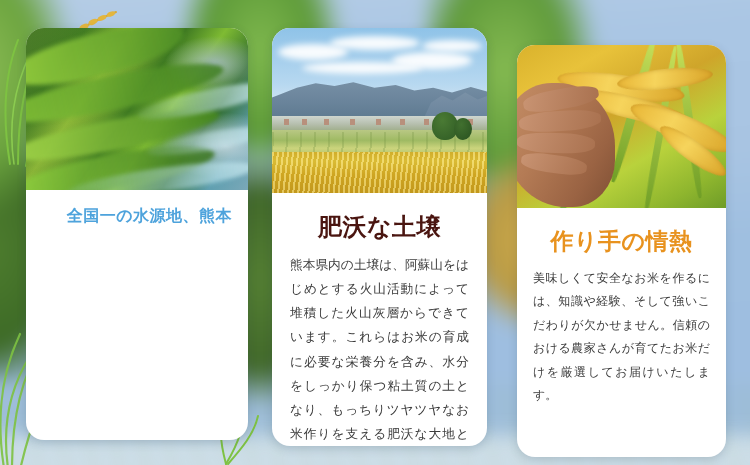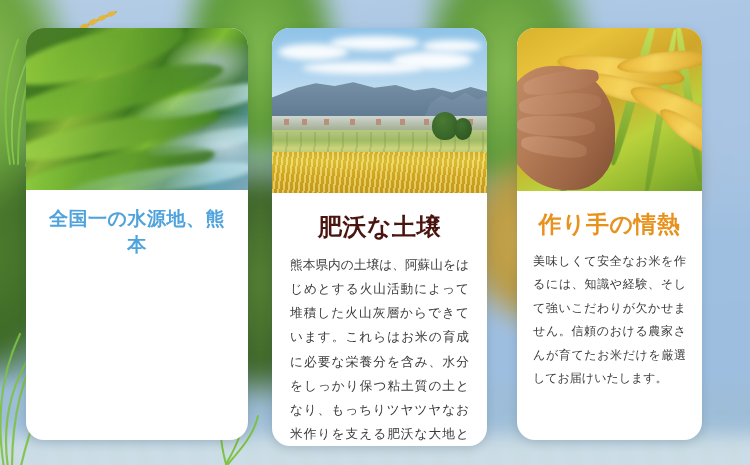--- a/index.html
+++ b/index.html
@@ -37,31 +37,31 @@
   .deco{position:absolute;pointer-events:none;}
   .deco-tl{left:-6px;top:-4px;width:130px;height:180px;}
   .deco-mid{left:186px;top:382px;width:80px;height:84px;}
   .deco-bl{left:-10px;top:300px;width:90px;height:170px;}
 
   
   .card{position:absolute;background:#fff;border-radius:18px;overflow:hidden;
     box-shadow:0 3px 10px rgba(40,60,80,.18);}
   .card-1{left:26px;top:28px;width:222px;height:412px;}
   .card-2{left:272px;top:28px;width:215px;height:418px;}
-  .card-3{left:517px;top:28px;width:185px;height:412px;}
+  .card-3{left:517px;top:45px;width:209px;height:412px;}
 
   .photo{position:relative;width:100%;overflow:hidden;}
   .photo-1{height:162px;}
   .photo-2{height:165px;}
   .photo-3{height:163px;}
 
   .body{padding:0 16px;}
   .title{margin:0;text-align:center;font-weight:700;letter-spacing:.5px;
     font-family:"Liberation Sans","DejaVu Sans",sans-serif;}
-  .t1{font-size:19px;color:#4ea3dc;padding:16px 0 4px;}
+  .t1{font-size:16px;color:#4ea3dc;padding:16px 0 4px;text-align:right;}
   .t2{font-size:24px;color:#4a1510;padding:18px 0 6px;}
   .t3{font-size:23px;color:#e8921e;padding:18px 0 6px;}
 
   .para{margin:0;color:#3b3b3b;font-size:13.2px;line-height:1.88;
     text-align:justify;text-justify:inter-character;padding-top:4px;}
   .p1{font-size:13.4px;line-height:1.92;}
   .p2{font-size:12.7px;line-height:1.9;padding-left:2px;padding-right:2px;}
   .p3{font-size:12px;line-height:1.95;}
 
   

